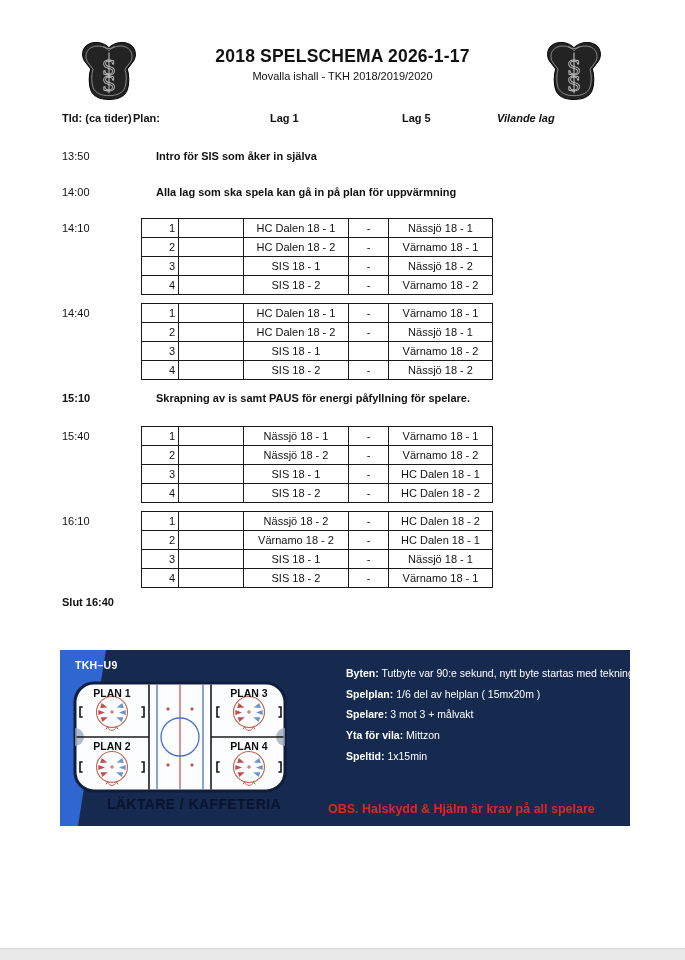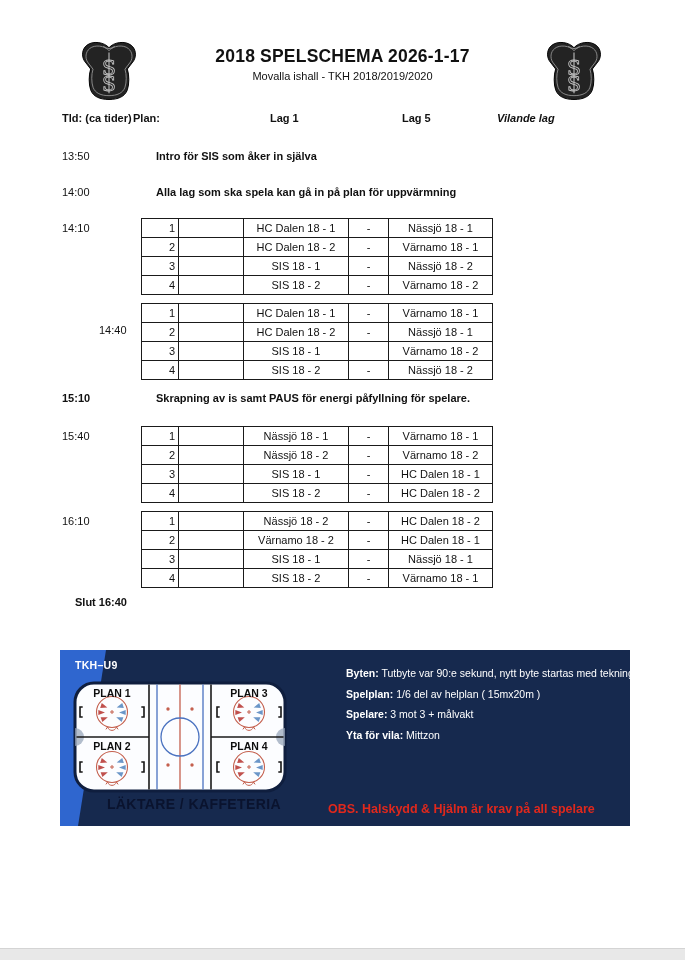--- a/index.html
+++ b/index.html
@@ -17,21 +17,21 @@
   .page-subtitle{left:0;right:0;top:70px;text-align:center;font-size:11px;}
   .logo{width:58px;height:62px;top:39px;}
   .logo-left{left:80px;} .logo-right{left:545px;}
 
   .colhead{top:112px;font-size:11px;font-weight:bold;}
   .ch-time{left:62px;} .ch-plan{left:133px;} .ch-lag1{left:270px;} .ch-lag2{left:402px;}
   .ch-vilande{left:497px;font-style:italic;}
 
   .time-label{left:62px;font-size:11px;}
   .event-text{left:140px;font-size:11px;font-weight:bold;padding-left:16px;}
-  .end-note{left:62px;top:596px;font-size:11px;font-weight:bold;margin-left:13px;}
+  .end-note{left:62px;top:596px;font-size:11px;font-weight:bold;}
 
   .match-table{
     left:141px;width:351px;background:#fff;
     border-top:1.2px solid #1a1a1a;border-left:1.2px solid #1a1a1a;
     display:grid;grid-template-columns:37px 65px 105px 40px 104px;
   }
   .match-table .c{
     height:18.1px;border-right:1.2px solid #1a1a1a;border-bottom:1.2px solid #1a1a1a;
     display:flex;align-items:center;justify-content:center;font-size:11px;white-space:nowrap;
   }
@@ -105,21 +105,21 @@
       <div class="c">SIS 18 - 1</div>
       <div class="c">-</div>
       <div class="c">Nässjö 18 - 2</div>
     <div class="c num">4</div>
       <div class="c"></div>
       <div class="c">SIS 18 - 2</div>
       <div class="c">-</div>
       <div class="c">Värnamo 18 - 2</div>
   </div>
 
-  <span class="abs time-label" style="top:324px;margin-left:37px;">14:40</span>
+  <span class="abs time-label" style="top:307px;">14:40</span>
   <div class="abs match-table" style="top:303px;">
     <div class="c num">1</div>
       <div class="c"></div>
       <div class="c">HC Dalen 18 - 1</div>
       <div class="c">-</div>
       <div class="c">Värnamo 18 - 1</div>
     <div class="c num">2</div>
       <div class="c"></div>
       <div class="c">HC Dalen 18 - 2</div>
       <div class="c">-</div>
@@ -236,19 +236,20 @@
       <text x="39" y="69" text-anchor="middle" font-size="10.5" font-weight="bold" fill="#0d0d0d">PLAN 2</text>
       <text x="176" y="69" text-anchor="middle" font-size="10.5" font-weight="bold" fill="#0d0d0d">PLAN 4</text>
     </svg>
     <div class="rink-caption">LÄKTARE / KAFFETERIA</div>
 
     <div class="info-block">
       <div><span class="b">Byten:</span> <span>Tutbyte var 90:e sekund, nytt byte startas med tekning</span></div>
       <div><span class="b">Spelplan:</span> <span>1/6 del av helplan ( 15mx20m )</span></div>
       <div><span class="b">Spelare:</span> <span>3 mot 3 + målvakt</span></div>
       <div><span class="b">Yta för vila:</span> <span>Mittzon</span></div>
+      <div><span class="b">Speltid:</span> <span>1x15min</span></div>
     </div>
 
     <div class="warning">OBS. Halskydd &amp; Hjälm är krav på all spelare</div>
   </div>
 
   <div class="abs bottom-bar"></div>
 </div>
 
 </body></html>

